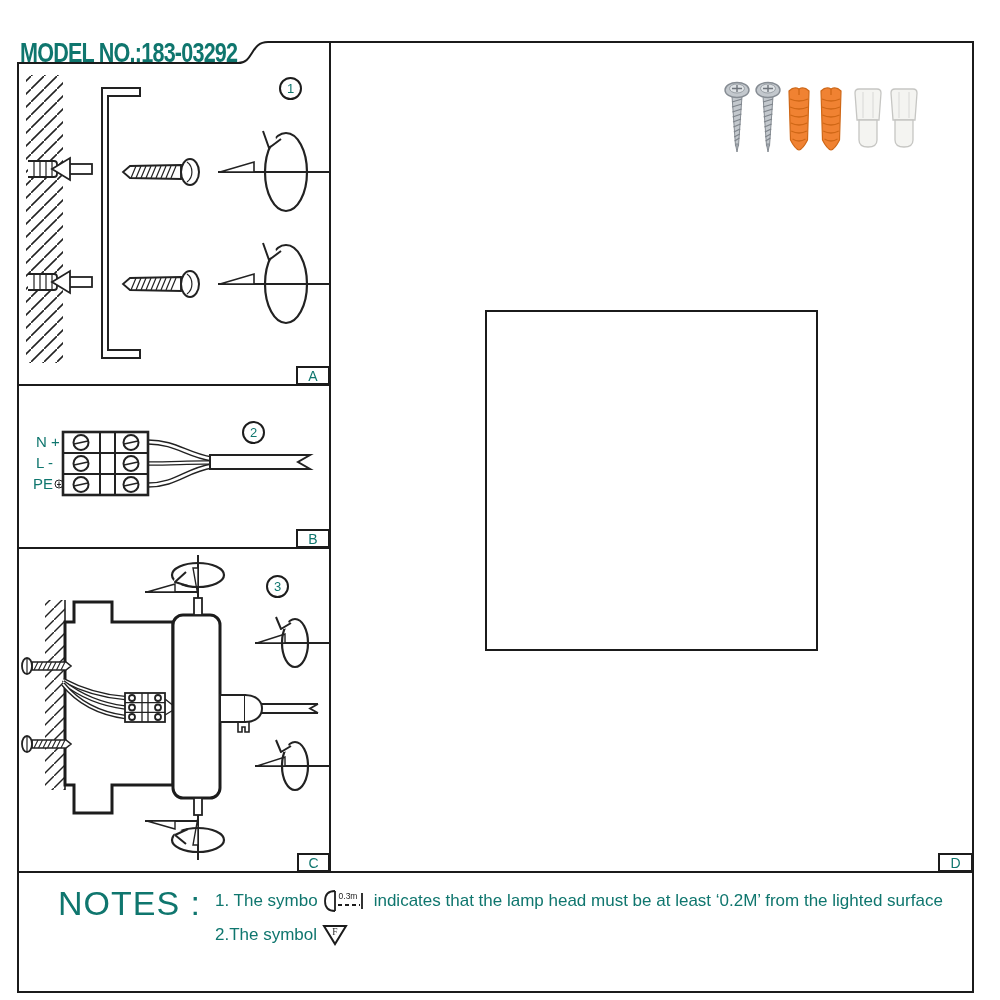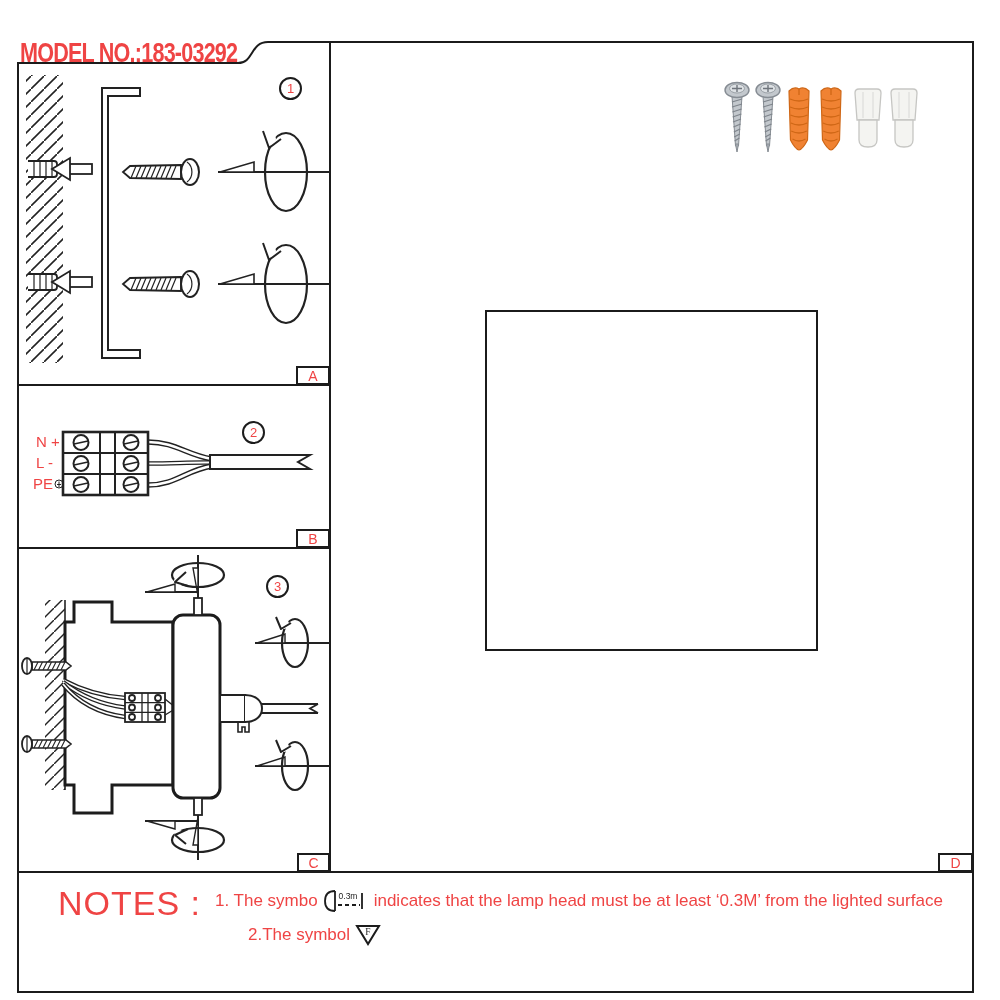--- a/index.html
+++ b/index.html
@@ -1,17 +1,17 @@
 <!DOCTYPE html>
 <html><head>
 <meta charset="utf-8">
 <style>
   html,body{margin:0;padding:0;background:#fff;}
   .page{position:relative;width:1000px;height:1000px;background:#fff;overflow:hidden;
-        font-family:"Liberation Sans",sans-serif;color:#ef4444;}
+        font-family:"Liberation Sans",sans-serif;color:#0f766e;}
   .abs{position:absolute;}
   svg{display:block;}
   .title{position:absolute;left:20px;top:38px;font-size:27px;font-weight:700;
          letter-spacing:-1px;transform:scaleX(.8);transform-origin:left top;white-space:nowrap;}
   .panel{position:absolute;}
   .step-badge{position:absolute;width:19px;height:19px;border:2px solid #1c1c1c;border-radius:50%;
               display:flex;align-items:center;justify-content:center;font-size:13px;background:#fff;}
   .plabel{position:absolute;border:2px solid #1c1c1c;background:#fff;display:flex;
           align-items:center;justify-content:center;font-size:14px;box-sizing:border-box;}
   .term{position:absolute;font-size:15px;white-space:nowrap;display:flex;align-items:center;gap:1px;}
@@ -296,24 +296,24 @@
 
     <div class="note-row" style="left:197px;top:16px;height:26px;">
       <span>1. The symbo</span>
       <svg class="note-sym" width="46" height="26" viewBox="0 0 46 26" fill="none" stroke="#1c1c1c" stroke-width="1.8">
         <path d="M12,3 Q2,3 2,13 Q2,23 12,23"></path>
         <path d="M12,3 V23"></path>
         <path d="M15,17 H37" stroke-dasharray="4 3"></path>
         <path d="M39,5 V21"></path>
         <text x="25" y="11" font-size="8.5" stroke="none" fill="#1c1c1c" text-anchor="middle" font-family="Liberation Sans, sans-serif">0.3m</text>
       </svg>
-      <span>indicates that the lamp head must be at least ‘0.3M’ from the lighted surface</span>
+      <span>indicates that the lamp head must be at least ‘0.2M’ from the lighted surface</span>
     </div>
 
-    <div class="note-row" style="left:197px;top:50px;height:26px;margin-left:33px;">
+    <div class="note-row" style="left:197px;top:50px;height:26px;">
       <span>2.The symbol</span>
       <svg class="note-sym" width="26" height="24" viewBox="0 0 26 24" fill="none" stroke="#1c1c1c" stroke-width="2">
         <polygon points="2,3 24,3 13,21"></polygon>
         <text x="13" y="12" font-size="9.5" stroke="none" fill="#1c1c1c" text-anchor="middle" font-family="Liberation Serif, serif">F</text>
       </svg>
     </div>
 
   </div>
 
 </div>

